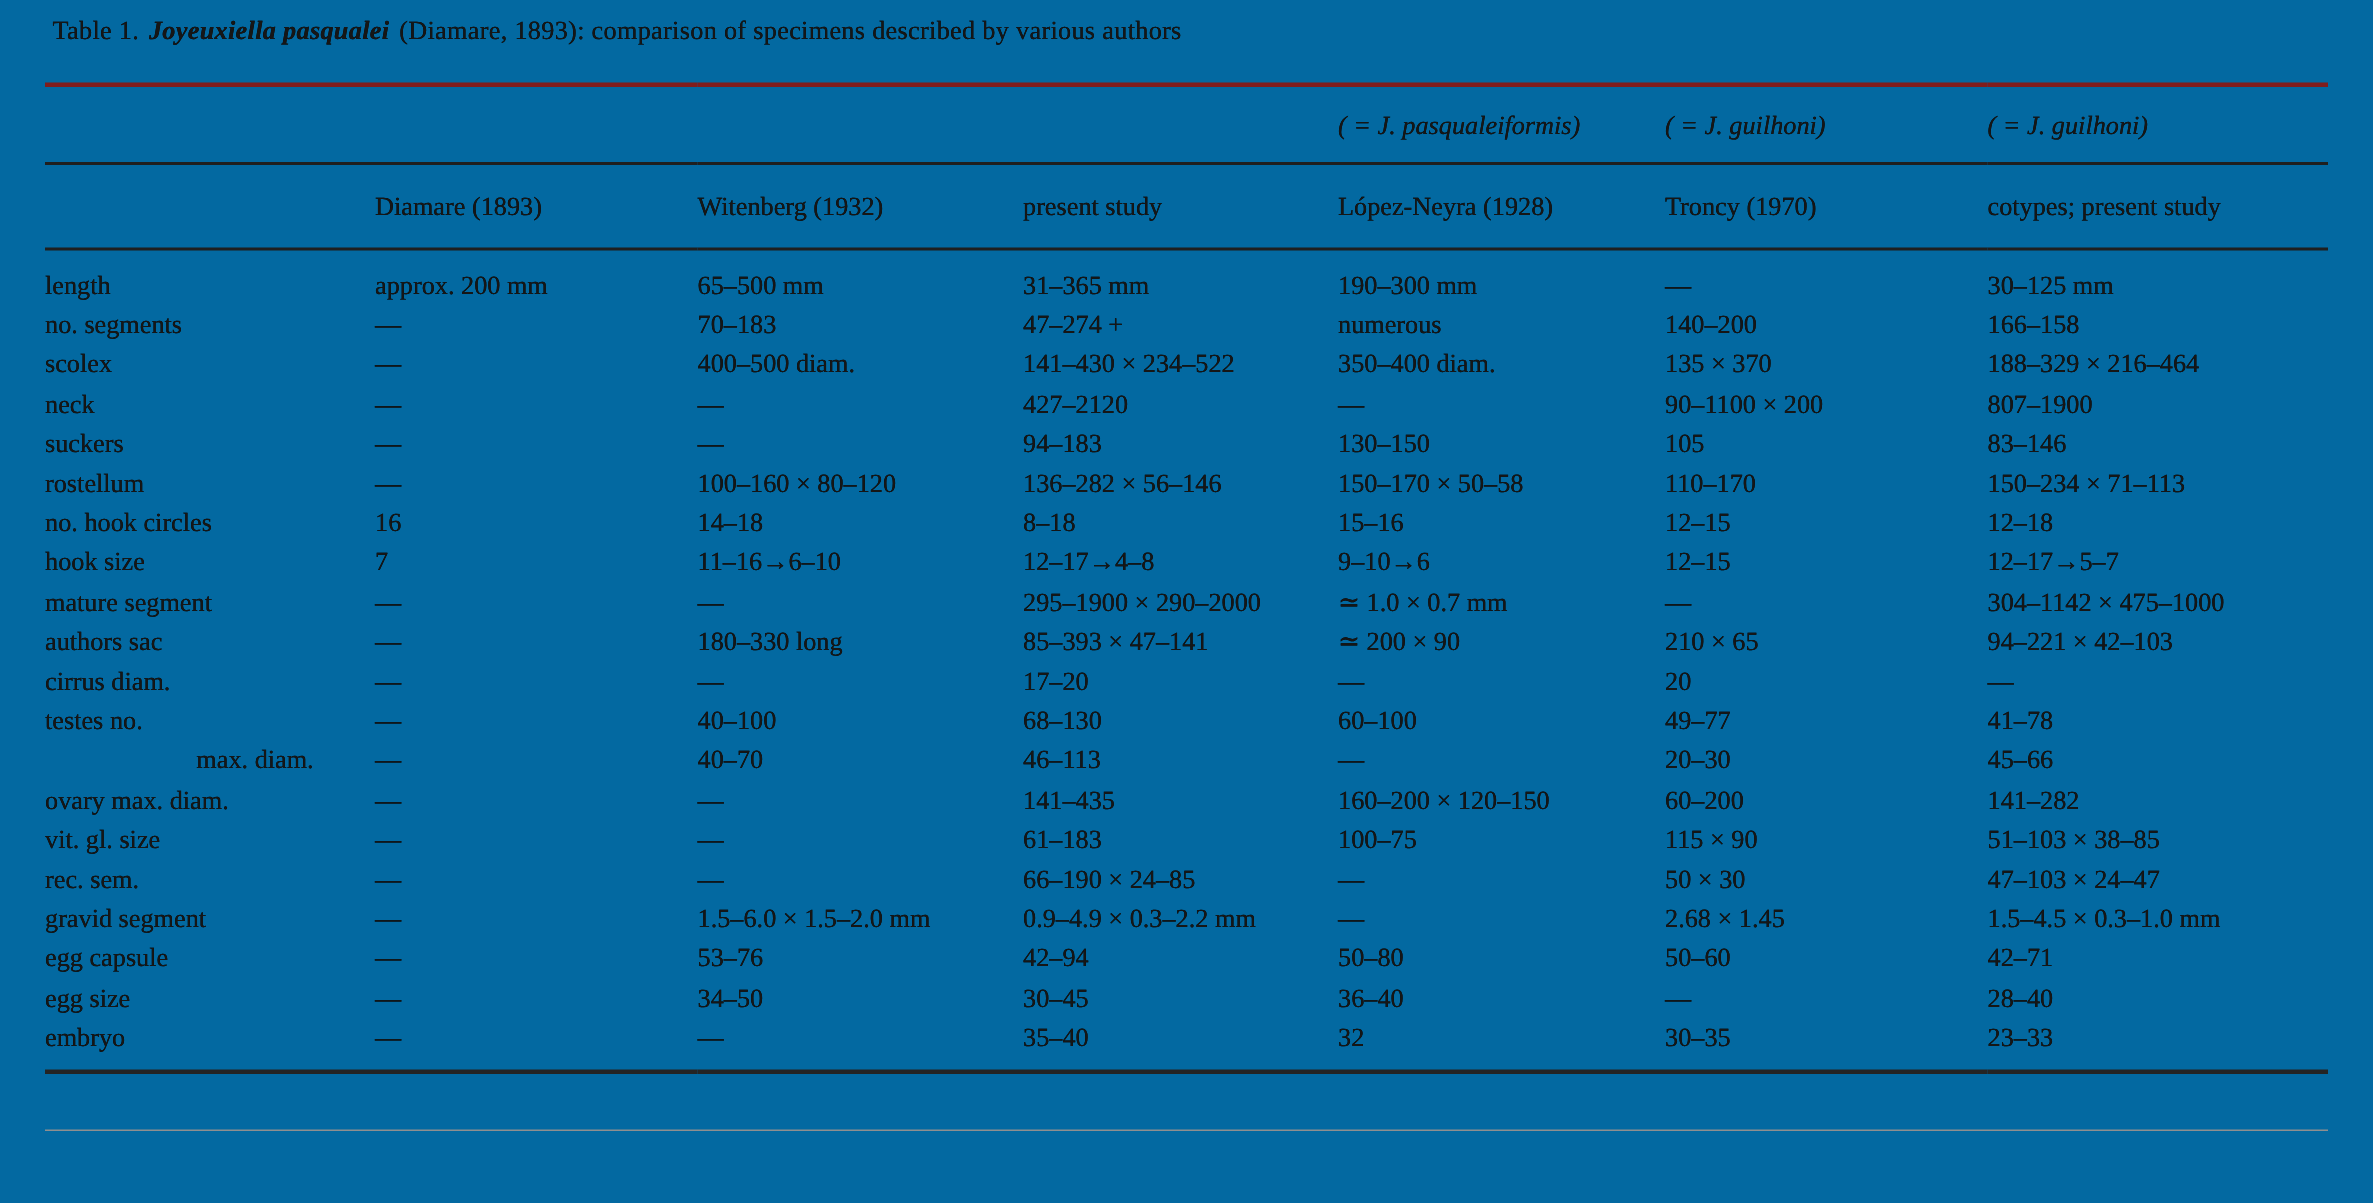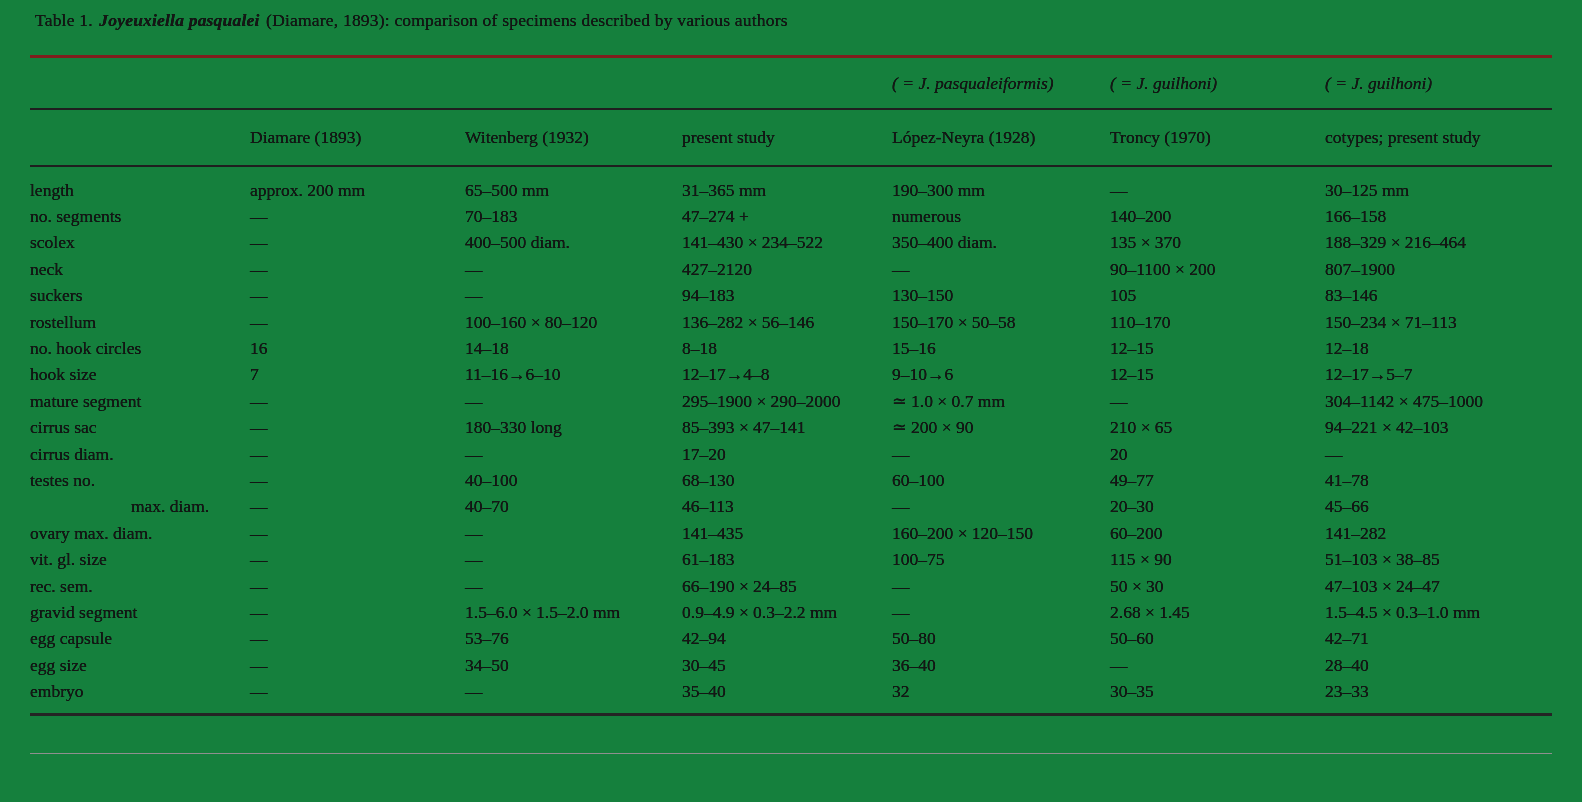--- a/index.html
+++ b/index.html
@@ -11,21 +11,21 @@
     width: 1582px;
     height: 802px;
     font-family: "Liberation Serif", "DejaVu Serif", serif;
     color: #161616;
     overflow: hidden;
   }
   .sheet {
     position: relative;
     width: 1582px;
     height: 802px;
-    background: #15803d;
+    background: #0369a1;
   }
   .caption {
     position: absolute;
     left: 35px;
     top: 10px;
     font-size: 17.5px;
     letter-spacing: 0.2px;
     white-space: nowrap;
     text-shadow: 0 0 0.3px #000;
   }
@@ -204,21 +204,21 @@
         <tr>
           <td class="rowlabel">mature segment</td>
           <td>—</td>
           <td>—</td>
           <td>295–1900 × 290–2000</td>
           <td>≃ 1.0 × 0.7 mm</td>
           <td>—</td>
           <td>304–1142 × 475–1000</td>
         </tr>
         <tr>
-          <td class="rowlabel">cirrus sac</td>
+          <td class="rowlabel">authors sac</td>
           <td>—</td>
           <td>180–330 long</td>
           <td>85–393 × 47–141</td>
           <td>≃ 200 × 90</td>
           <td>210 × 65</td>
           <td>94–221 × 42–103</td>
         </tr>
         <tr>
           <td class="rowlabel">cirrus diam.</td>
           <td>—</td>

